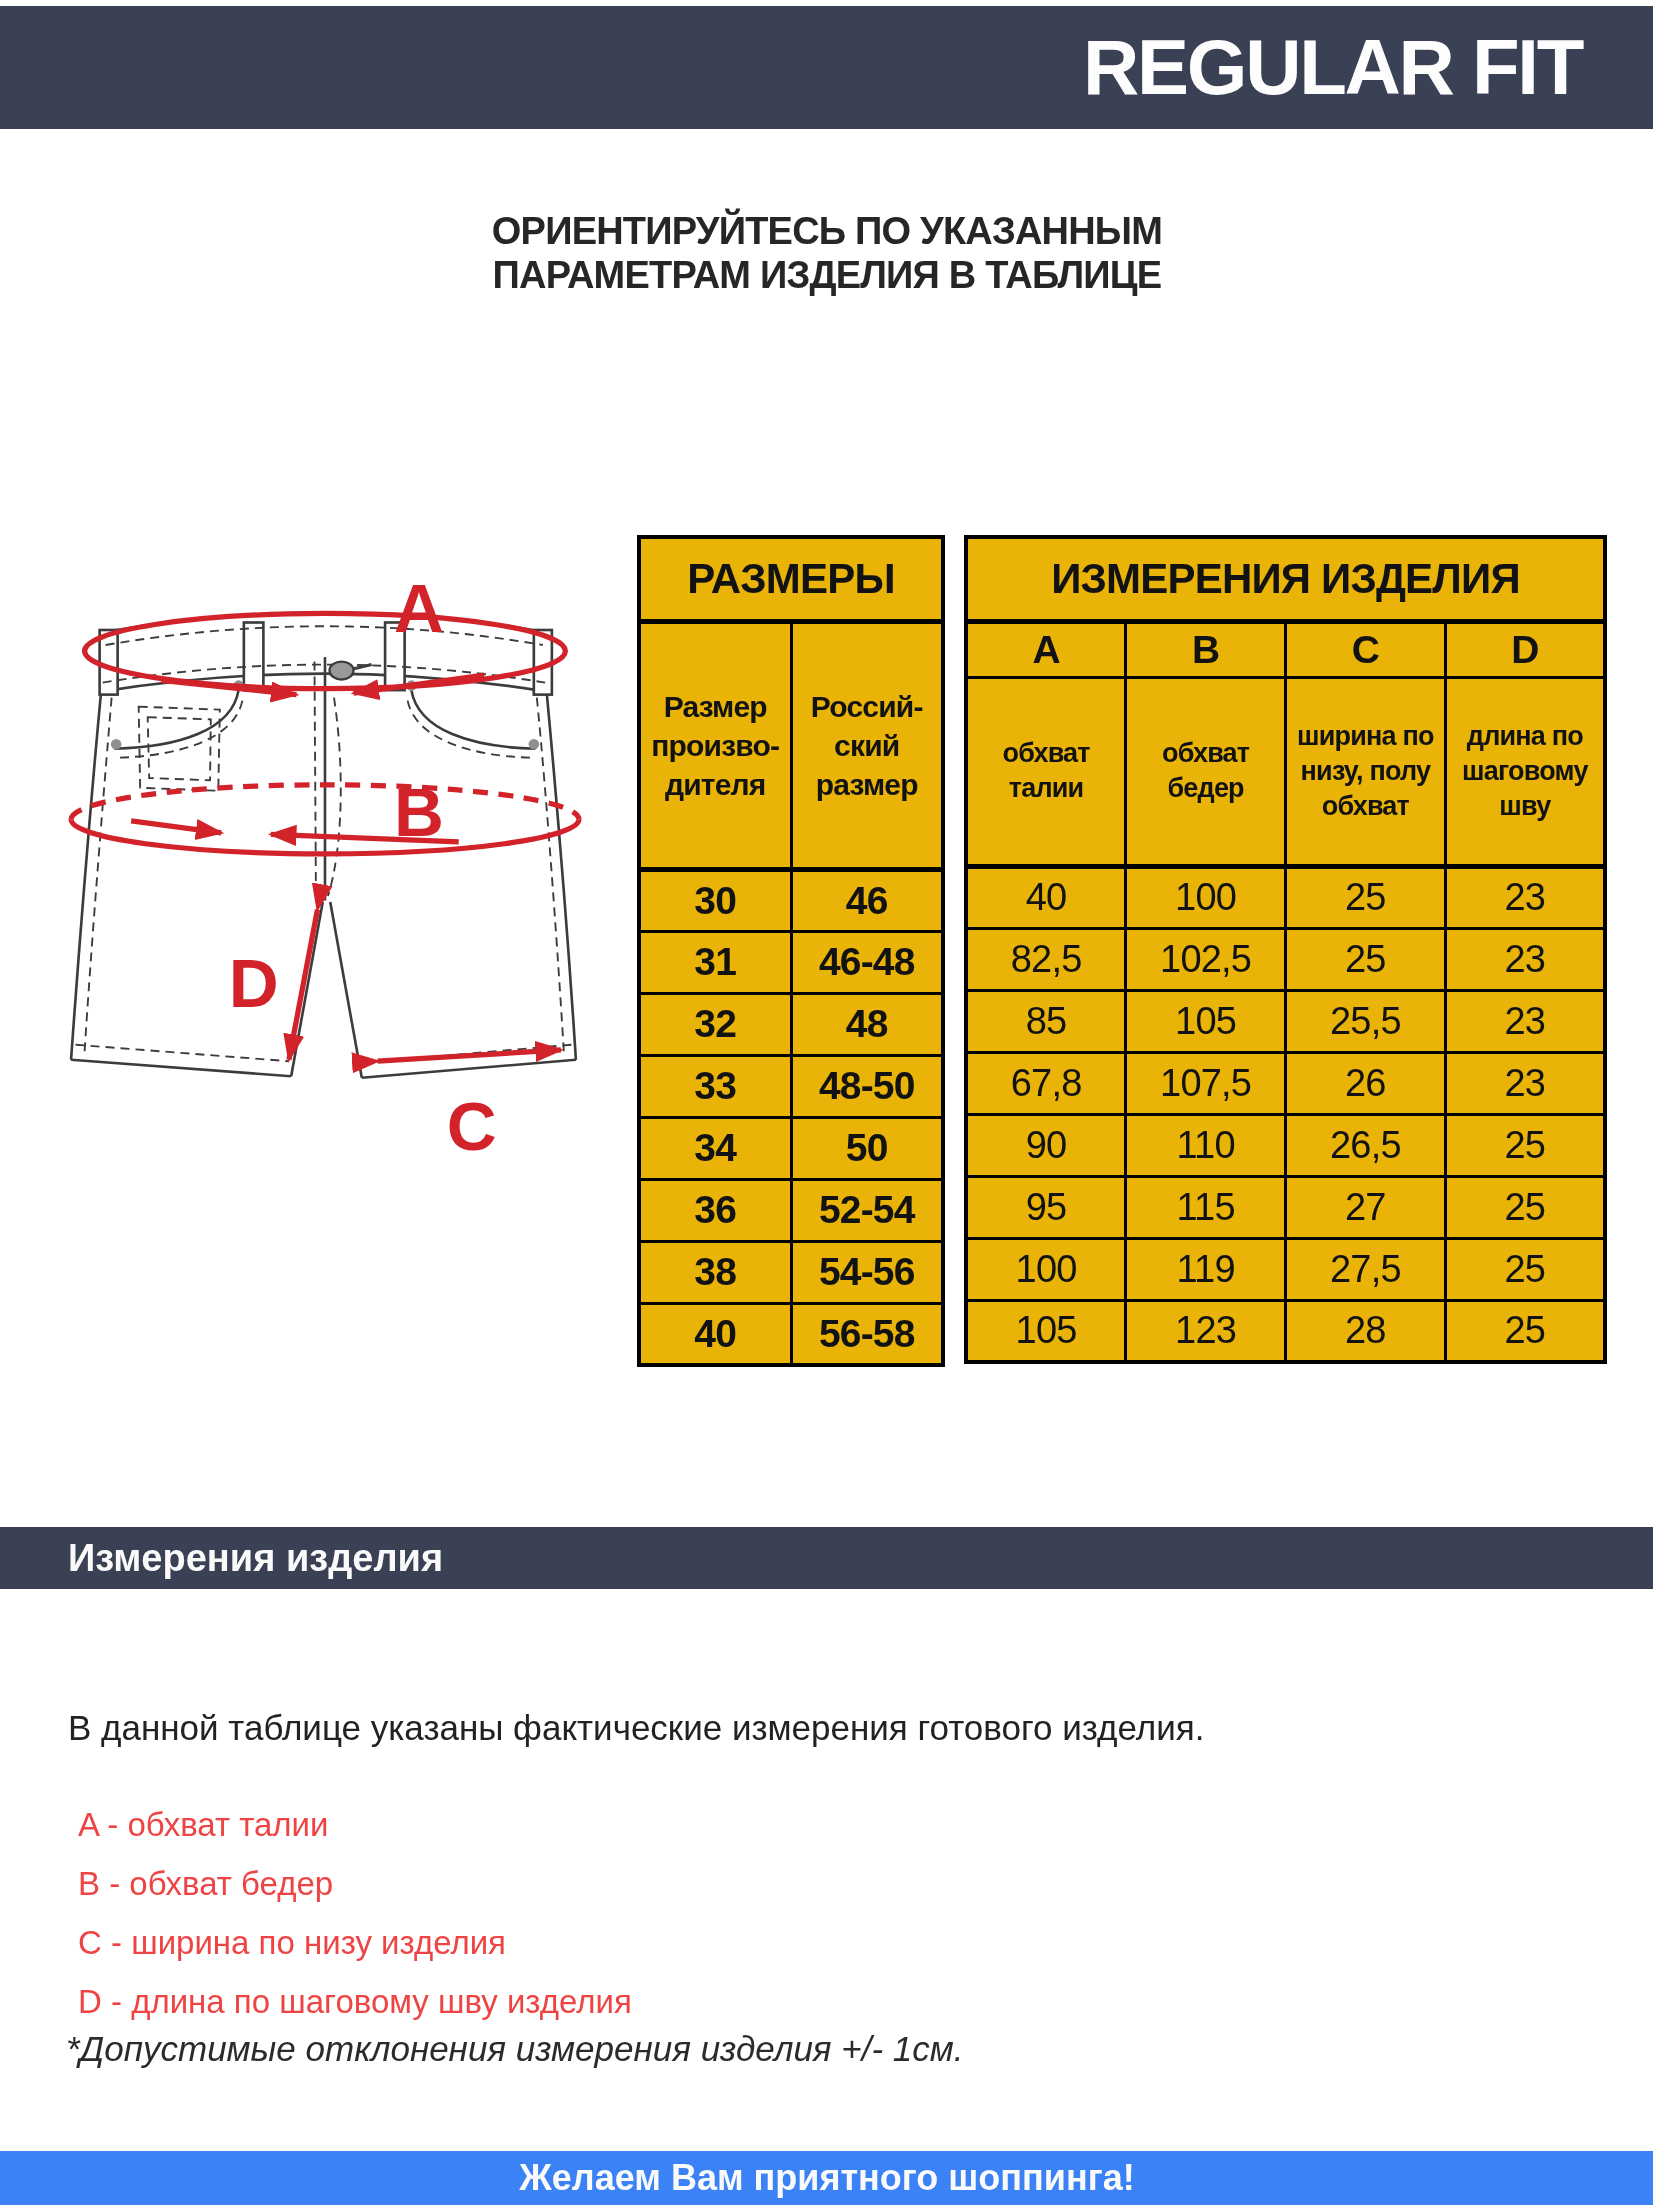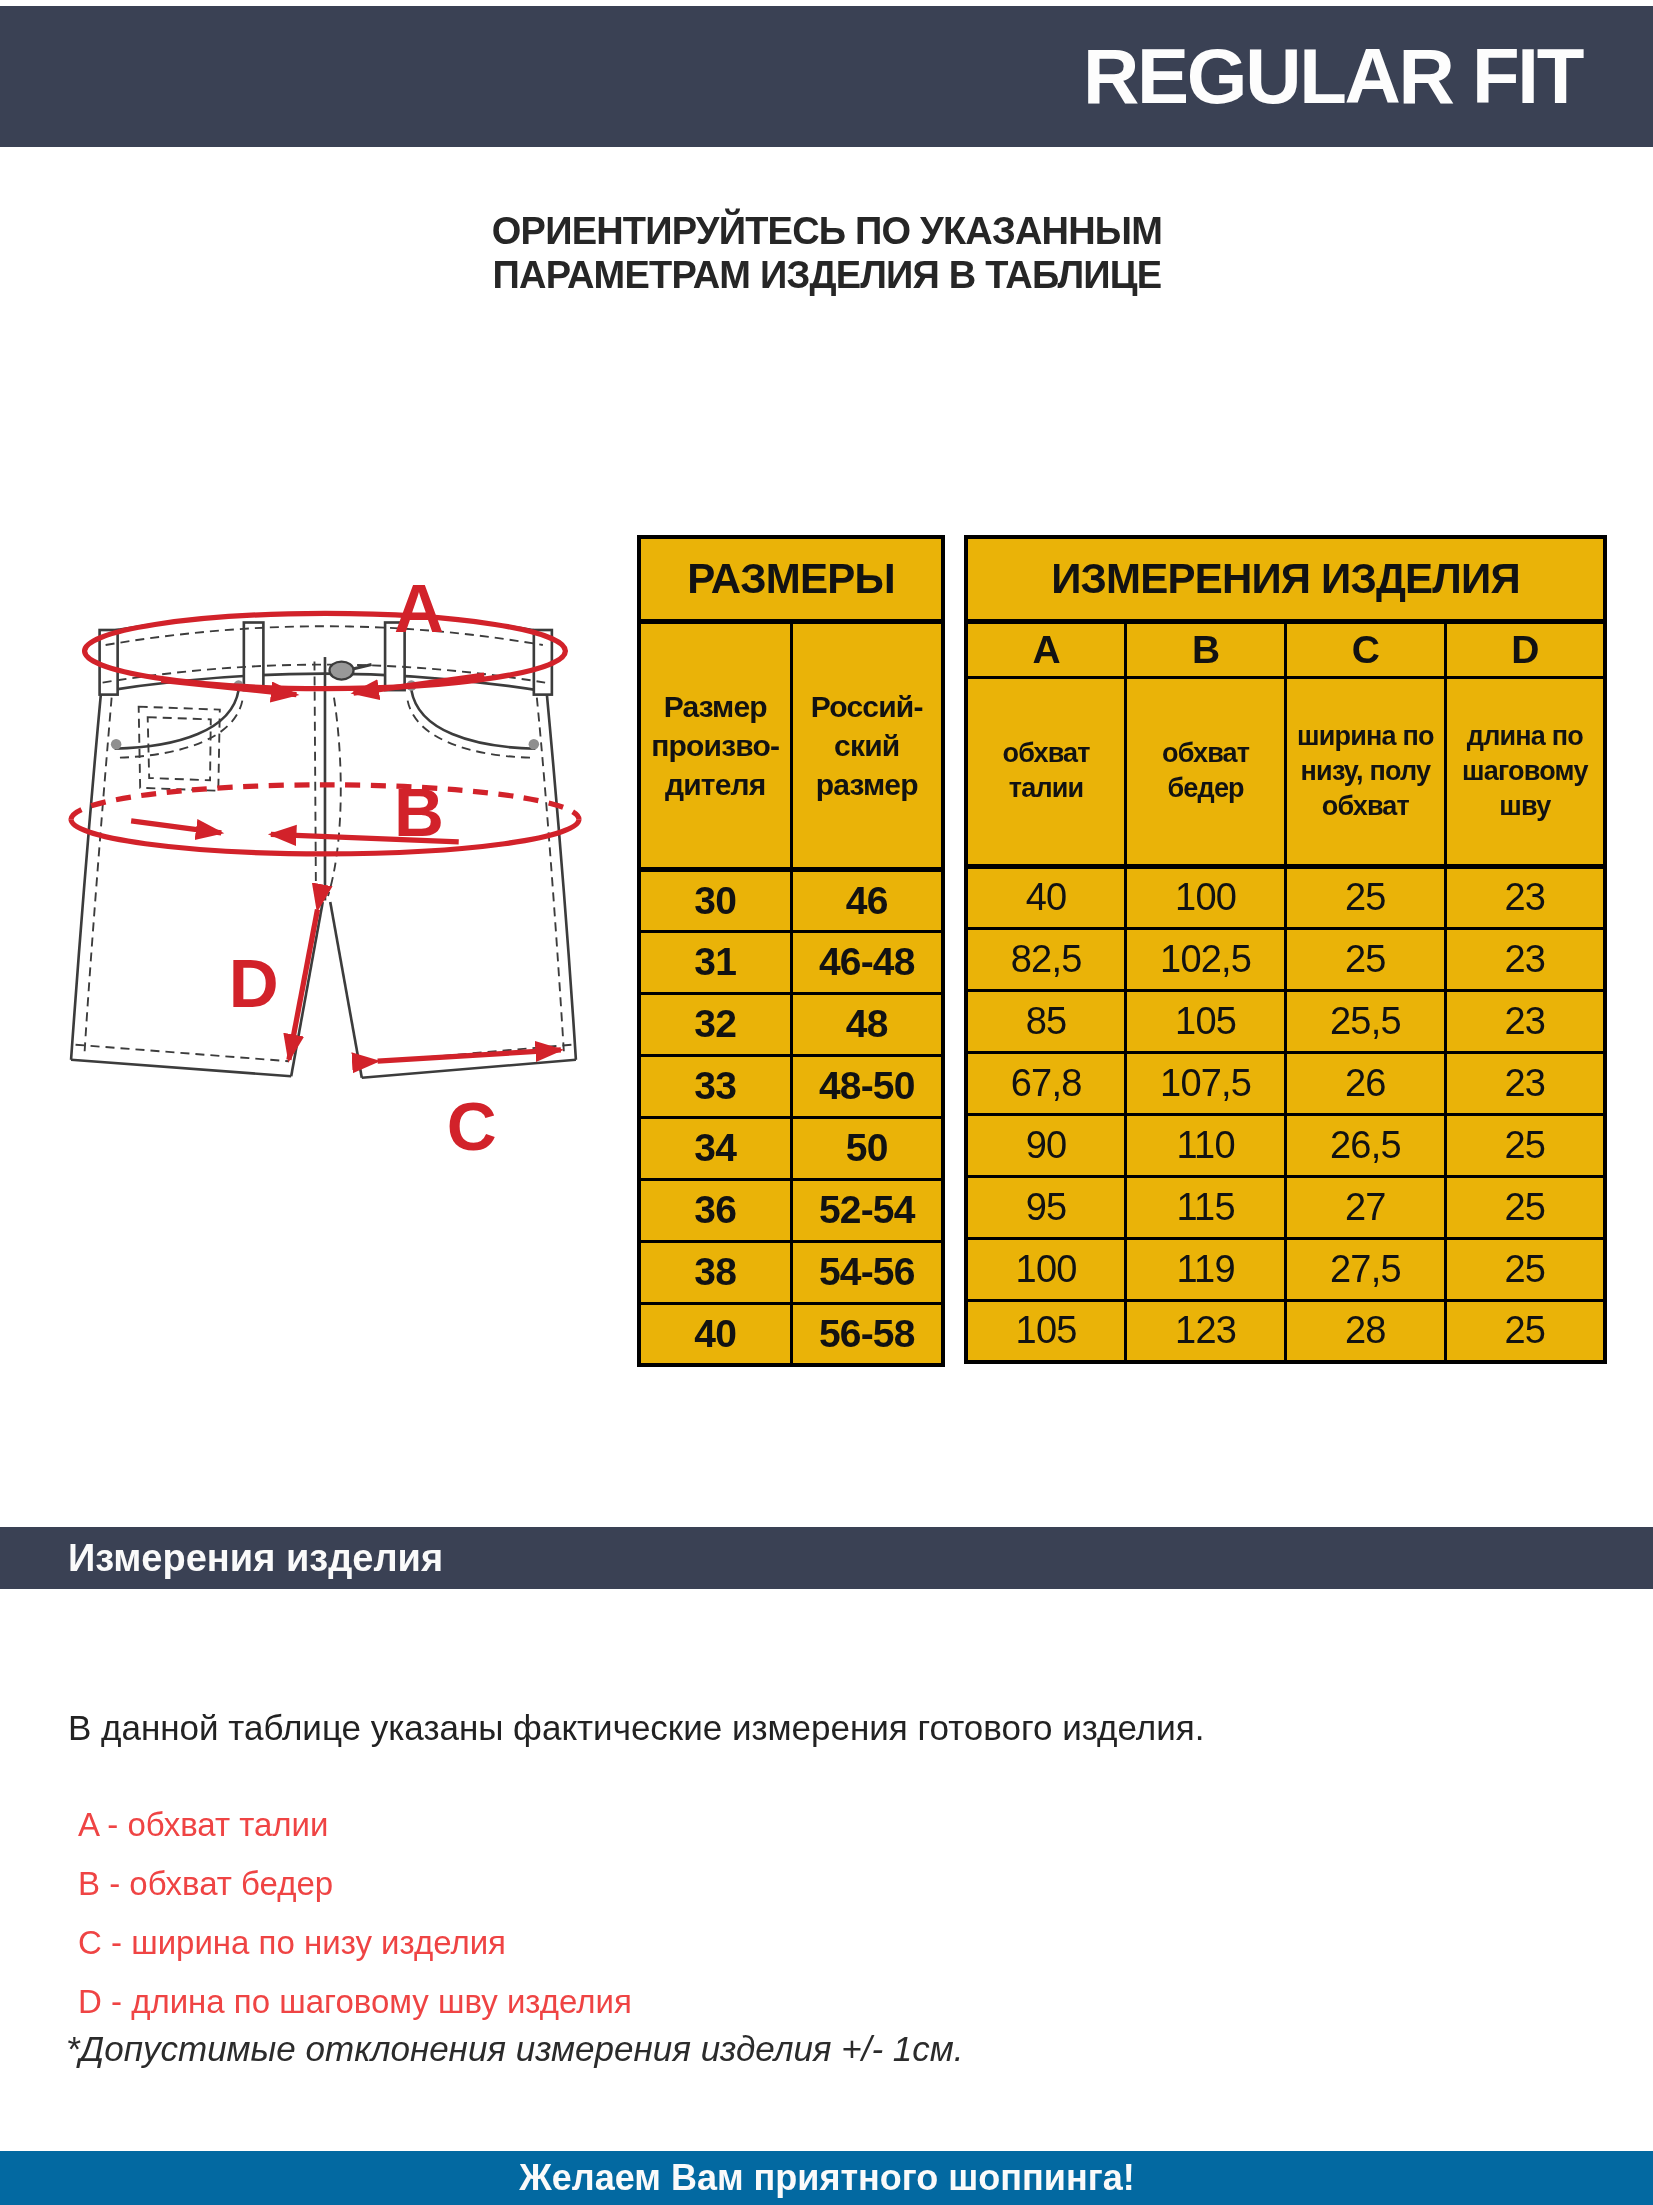--- a/index.html
+++ b/index.html
@@ -1,19 +1,19 @@
 <!DOCTYPE html>
 <html style="font-size:12px"><head>
 <meta charset="utf-8">
 <style>
   html,body{margin:0;padding:0;width:1654px;height:2205px;background:#ffffff;
     font-family:"Liberation Sans", sans-serif;overflow:hidden;position:relative;}
   .abs{position:absolute;}
   
-  .top-banner{left:0;top:6px;width:1654px;height:141px;background:#3a4154;
+  .top-banner{left:0;top:6px;width:1654px;height:123px;background:#3a4154;
     display:flex;align-items:center;justify-content:flex-end;padding-right:72px;box-sizing:border-box;}
   .top-banner .brand{color:#fdfdfd;font-size:78px;font-weight:bold;letter-spacing:-2.3px;}
   
   .intro{left:0;top:209px;width:1654px;text-align:center;color:#262626;
     font-size:38px;font-weight:bold;line-height:44px;letter-spacing:-0.8px;}
   
   table.size-table{border-collapse:collapse;table-layout:fixed;position:absolute;background:#eab308;}
   table.size-table td{border:3px solid #000;text-align:center;vertical-align:middle;
     color:#121212;padding:0;letter-spacing:-0.8px;}
   table.size-table{border:4.5px solid #000;}
@@ -27,21 +27,21 @@
   tr.header-row{height:84px;} tr.label-row{height:248px;}
   tr.letters-row{height:56px;} tr.desc-row{height:189px;}
   tr.data-row{height:62px;}
   
   .section-bar{left:0;top:1527px;width:1654px;height:62px;background:#3a4154;
     display:flex;align-items:center;padding-left:68px;box-sizing:border-box;}
   .section-bar .t{color:#fafafa;font-size:38px;font-weight:bold;}
   .para{left:68px;top:1708px;width:1503px;color:#222;font-size:35px;}
   .legend{left:78px;top:1795px;color:#ef4444;font-size:33px;font-weight:normal;line-height:59px;}
   .disclaimer{left:66px;top:2029px;color:#2b2b2b;font-size:35px;font-style:italic;}
-  .footer-bar{left:0;top:2151px;width:1654px;height:54px;background:#0369a1;
+  .footer-bar{left:0;top:2151px;width:1654px;height:54px;background:#3b82f6;
     display:flex;align-items:center;justify-content:center;}
   .footer-bar .t{color:#fafafa;font-size:36px;font-weight:bold;}
   .red-label{fill:#d2222a;font-family:"Liberation Sans",sans-serif;font-weight:bold;font-size:92px;}
 </style>
 </head>
 <body>
 
 <div class="abs top-banner">
   <div class="brand">REGULAR FIT</div>
 </div>

